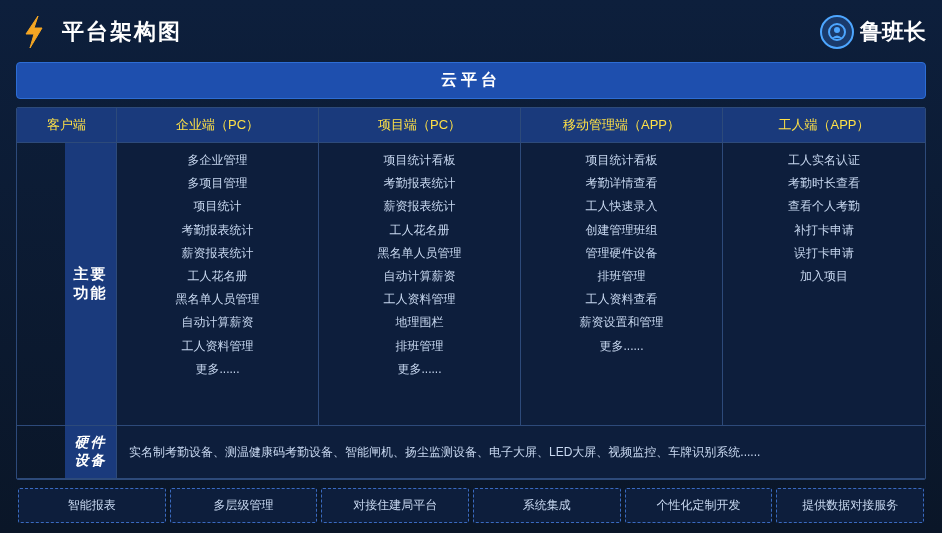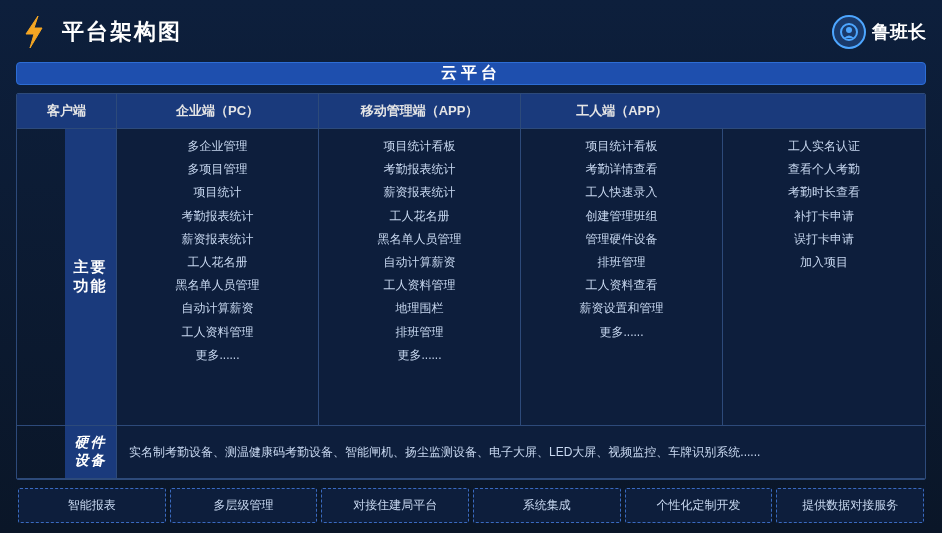--- a/index.html
+++ b/index.html
@@ -42,41 +42,41 @@
       color: #ffffff;
       font-size: 22px;
       font-weight: bold;
       letter-spacing: 2px;
     }
     .brand-logo {
       display: flex;
       align-items: center;
       gap: 6px;
       color: #ffffff;
-      font-size: 18px;
+      font-size: 22px;
       font-weight: bold;
     }
     .brand-icon {
       width: 34px;
       height: 34px;
       border-radius: 50%;
       border: 2px solid #4da6ff;
       display: flex;
       align-items: center;
       justify-content: center;
       background: #1a3a6b;
     }
 
     
     .cloud-bar {
       background: #1e4fae;
       border: 1px solid #2d6dd4;
       border-radius: 4px;
       text-align: center;
-      padding: 0;
+      padding: 7px;
       color: #ffffff;
       font-size: 16px;
       font-weight: bold;
       letter-spacing: 4px;
     }
 
     
     .main-table {
       flex: 1;
       display: flex;
@@ -89,23 +89,23 @@
     
     .col-headers {
       display: grid;
       grid-template-columns: 100px 1fr 1fr 1fr 1fr;
       background: #1a3a7c;
       border-bottom: 1px solid #2d4a7a;
     }
     .col-header {
       padding: 8px 4px;
       text-align: center;
-      color: #e5e5e5;
+      color: #fde047;
       font-size: 13px;
-      font-weight: bold;
+      font-weight: normal;
       border-right: 1px solid #2d4a7a;
     }
     .col-header:last-child { border-right: none; }
 
     
     .content-row {
       display: grid;
       grid-template-columns: 100px 1fr 1fr 1fr 1fr;
       flex: 1;
       border-bottom: 1px solid #2d4a7a;
@@ -204,20 +204,21 @@
 
   <div class="cloud-bar">
     <span>云平台</span>
   </div>
 
   <div class="main-table">
 
     <div class="col-headers">
       <div class="col-header">客户端</div>
       <div class="col-header">企业端（PC）</div>
+      <div class="col-header">项目端（PC）</div>
       <div class="col-header">移动管理端（APP）</div>
       <div class="col-header">工人端（APP）</div>
     </div>
 
     <div class="content-row">
 
       <div class="row-label">主要功能</div>
 
       <div class="col-content">
         <span class="feature-item">多企业管理</span>
@@ -252,22 +253,22 @@
         <span class="feature-item">创建管理班组</span>
         <span class="feature-item">管理硬件设备</span>
         <span class="feature-item">排班管理</span>
         <span class="feature-item">工人资料查看</span>
         <span class="feature-item">薪资设置和管理</span>
         <span class="feature-item">更多......</span>
       </div>
 
       <div class="col-content">
         <span class="feature-item">工人实名认证</span>
+        <span class="feature-item">考勤时长查看</span>
         <span class="feature-item">查看个人考勤</span>
-        <span class="feature-item">考勤时长查看</span>
         <span class="feature-item">补打卡申请</span>
         <span class="feature-item">误打卡申请</span>
         <span class="feature-item">加入项目</span>
       </div>
     </div>
 
     <div class="hardware-row">
       <div class="row-label" style="font-size:14px;font-style:italic;">硬件设备</div>
       <div class="hardware-content">实名制考勤设备、测温健康码考勤设备、智能闸机、扬尘监测设备、电子大屏、LED大屏、视频监控、车牌识别系统......</div>
     </div>

